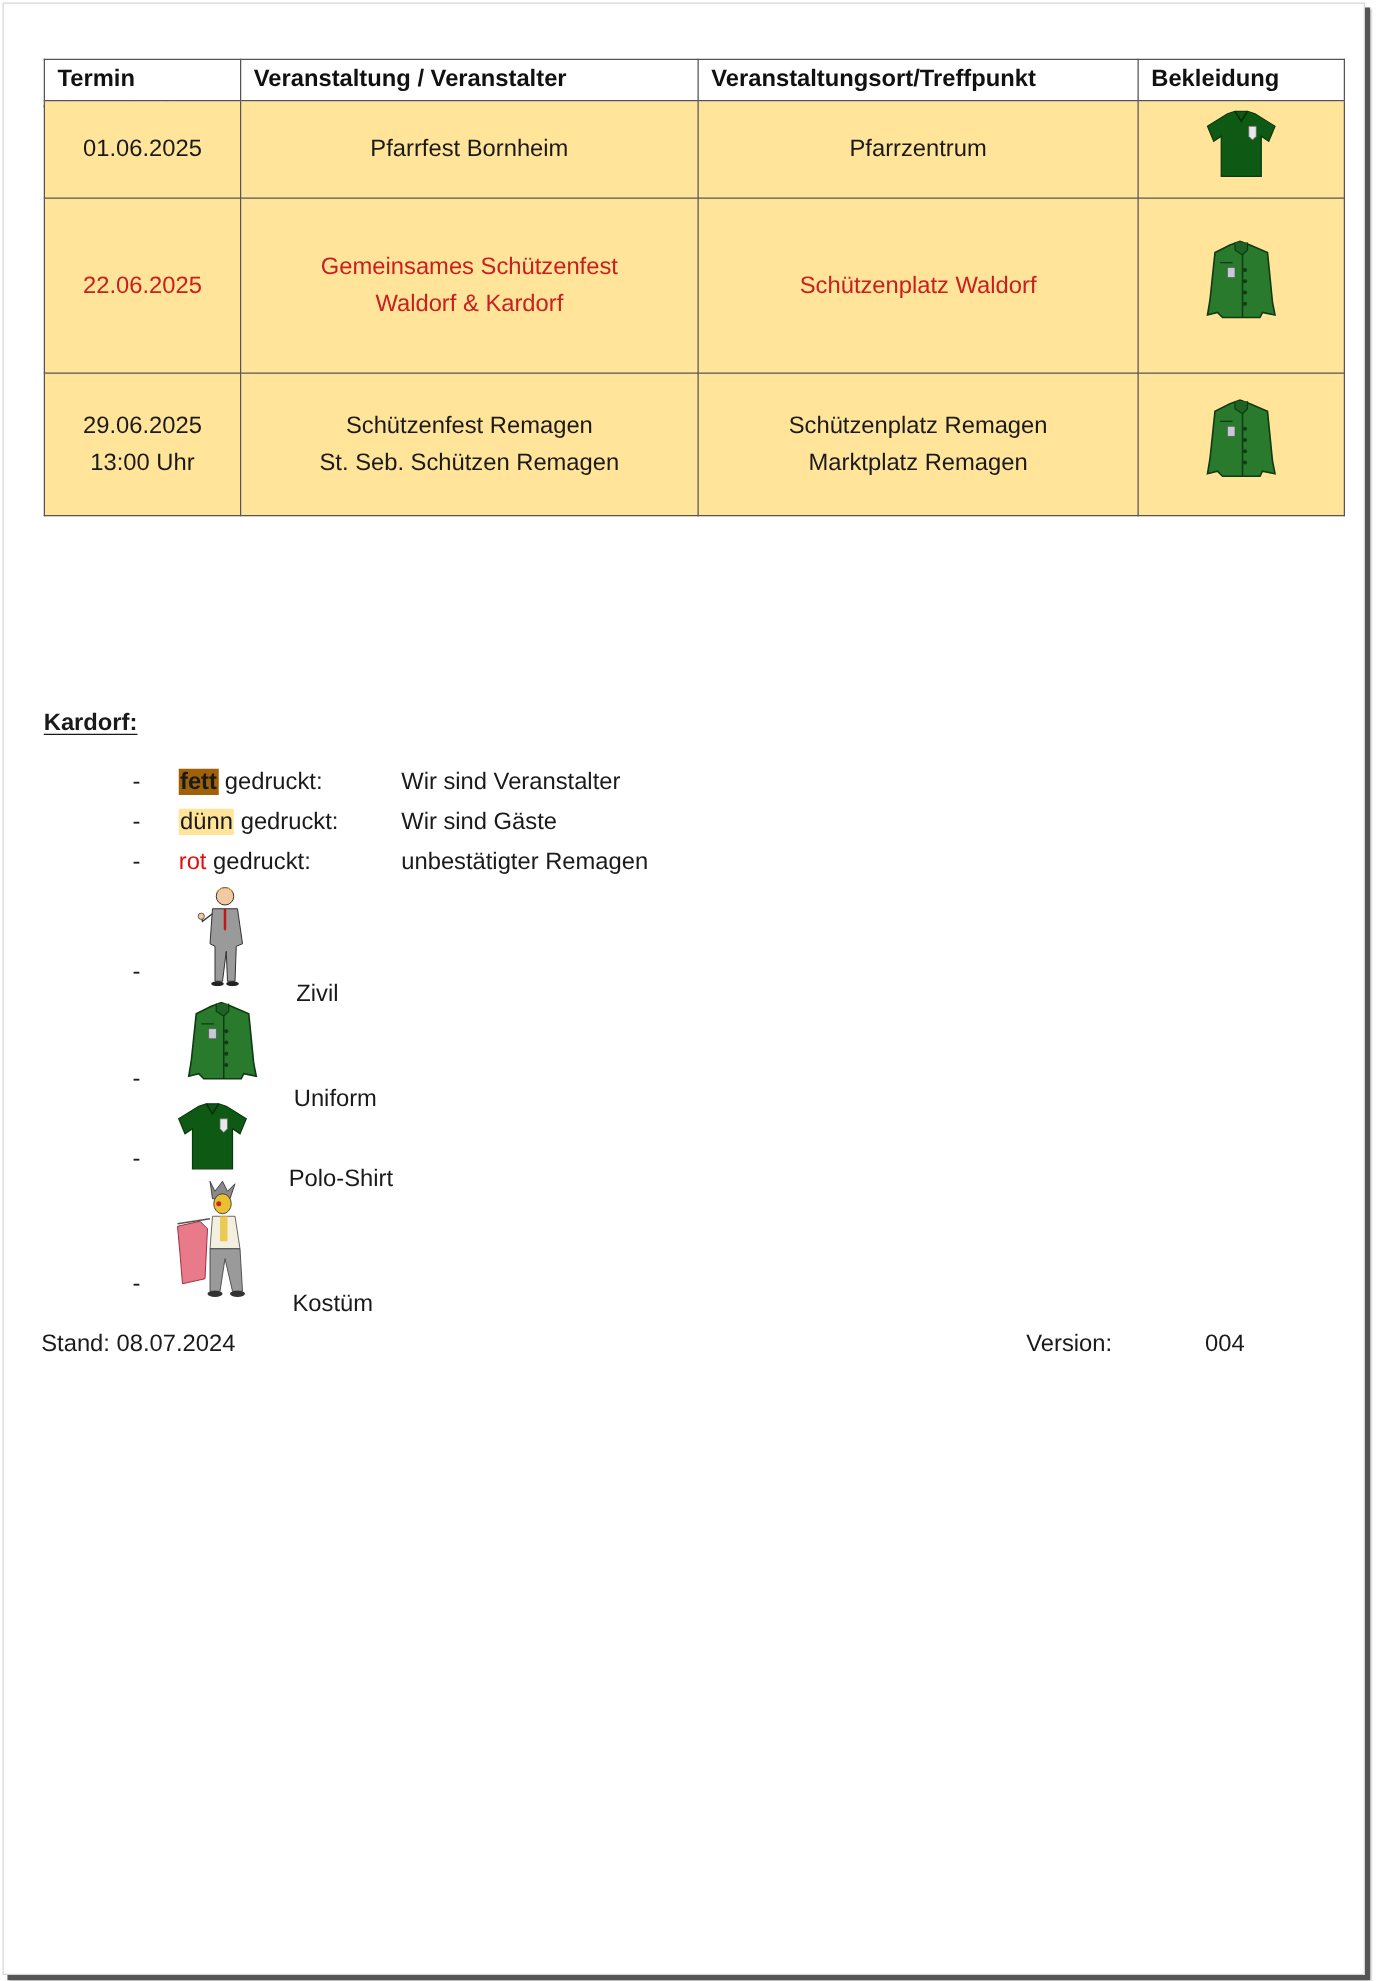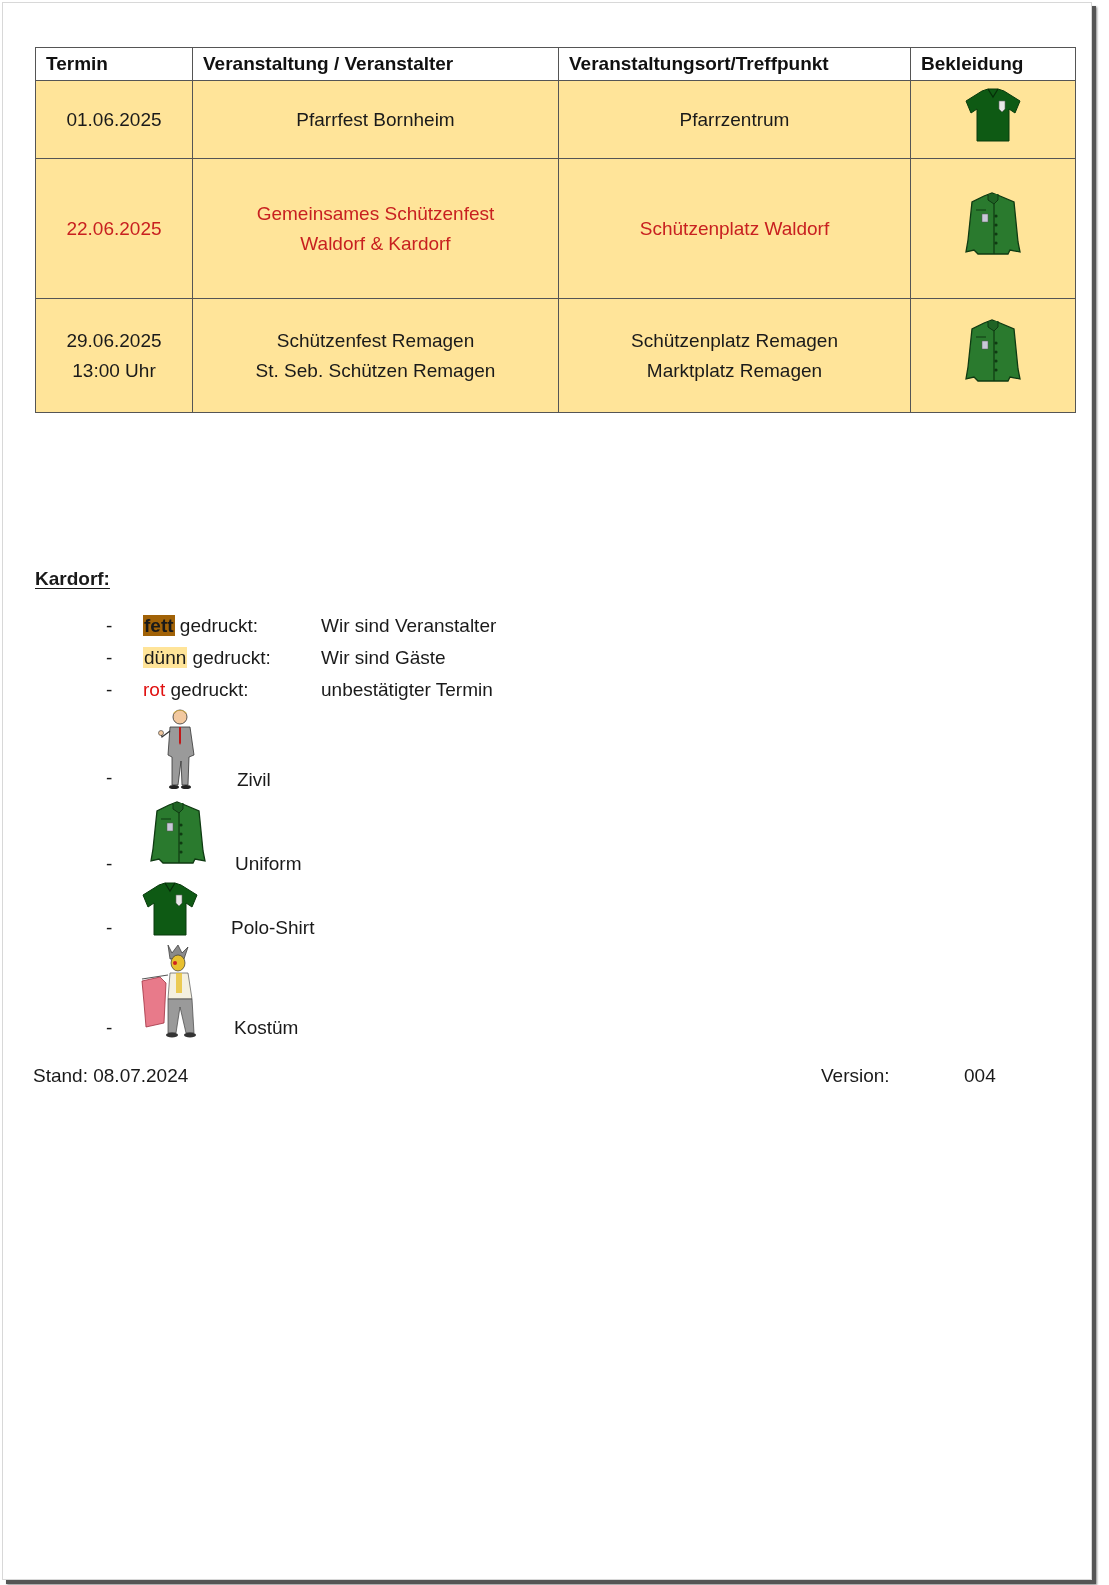--- a/index.html
+++ b/index.html
@@ -26,21 +26,21 @@
     .leg-row { position: absolute; left: 103px; font-size: 19px; }
     .leg-row .dash { position: absolute; left: 0; }
     .leg-row .key { position: absolute; left: 37px; white-space: nowrap; }
     .leg-row .desc { position: absolute; left: 215px; white-space: nowrap; }
     .hl-green { background: #a16207; font-weight: bold; padding: 0 1px; }
     .hl-yellow { background: #ffe499; padding: 0 1px; }
     .red { color: #e01010; }
     .icon-row { position: absolute; left: 103px; font-size: 19px; }
     .icon-row .dash { position: absolute; left: 0; }
     .icon-row .pic { position: absolute; }
-    .icon-row .lbl { position: absolute; white-space: nowrap; }
+    .icon-row .lbl { position: absolute; white-space: nowrap; margin-top: 16px; }
     .footer { position: absolute; top: 1062px; font-size: 19px; }
   </style>
 </head>
 <body>
 
 <div class="sheet">
 
   <div class="title">Juni 2025</div>
 
   <table class="sched">
@@ -150,21 +150,21 @@
     <span class="desc">Wir sind Veranstalter</span>
   </div>
   <div class="leg-row" style="top:644px">
     <span class="dash">-</span>
     <span class="key"><span class="hl-yellow">dünn</span><span> gedruckt:</span></span>
     <span class="desc">Wir sind Gäste</span>
   </div>
   <div class="leg-row" style="top:676px">
     <span class="dash">-</span>
     <span class="key"><span class="red">rot</span><span> gedruckt:</span></span>
-    <span class="desc">unbestätigter Termin</span>
+    <span class="desc">unbestätigter Remagen</span>
   </div>
 
   <div class="icon-row" style="top:706px">
     <span class="dash" style="top:58px">-</span>
     <span class="pic" style="left:50px;top:0">
       <svg width="50" height="80" viewBox="0 0 50 80">
         <ellipse cx="24" cy="8" rx="7" ry="7" fill="#f2c9a0" stroke="#333" stroke-width="0.8"></ellipse>
         <path d="M17 5 Q24 -2 31 5 L30 3 Q24 -1 18 3 Z" fill="#d9b040"></path>
         <path d="M14 18 L34 18 L38 46 L33 48 L32 76 L26 76 L25 52 L22 76 L16 76 L16 48 L12 46 Z" fill="#9a9a9a" stroke="#333" stroke-width="0.8"></path>
         <path d="M23 18 L25 18 L25 34 L24 36 L23 34 Z" fill="#c01818"></path>

